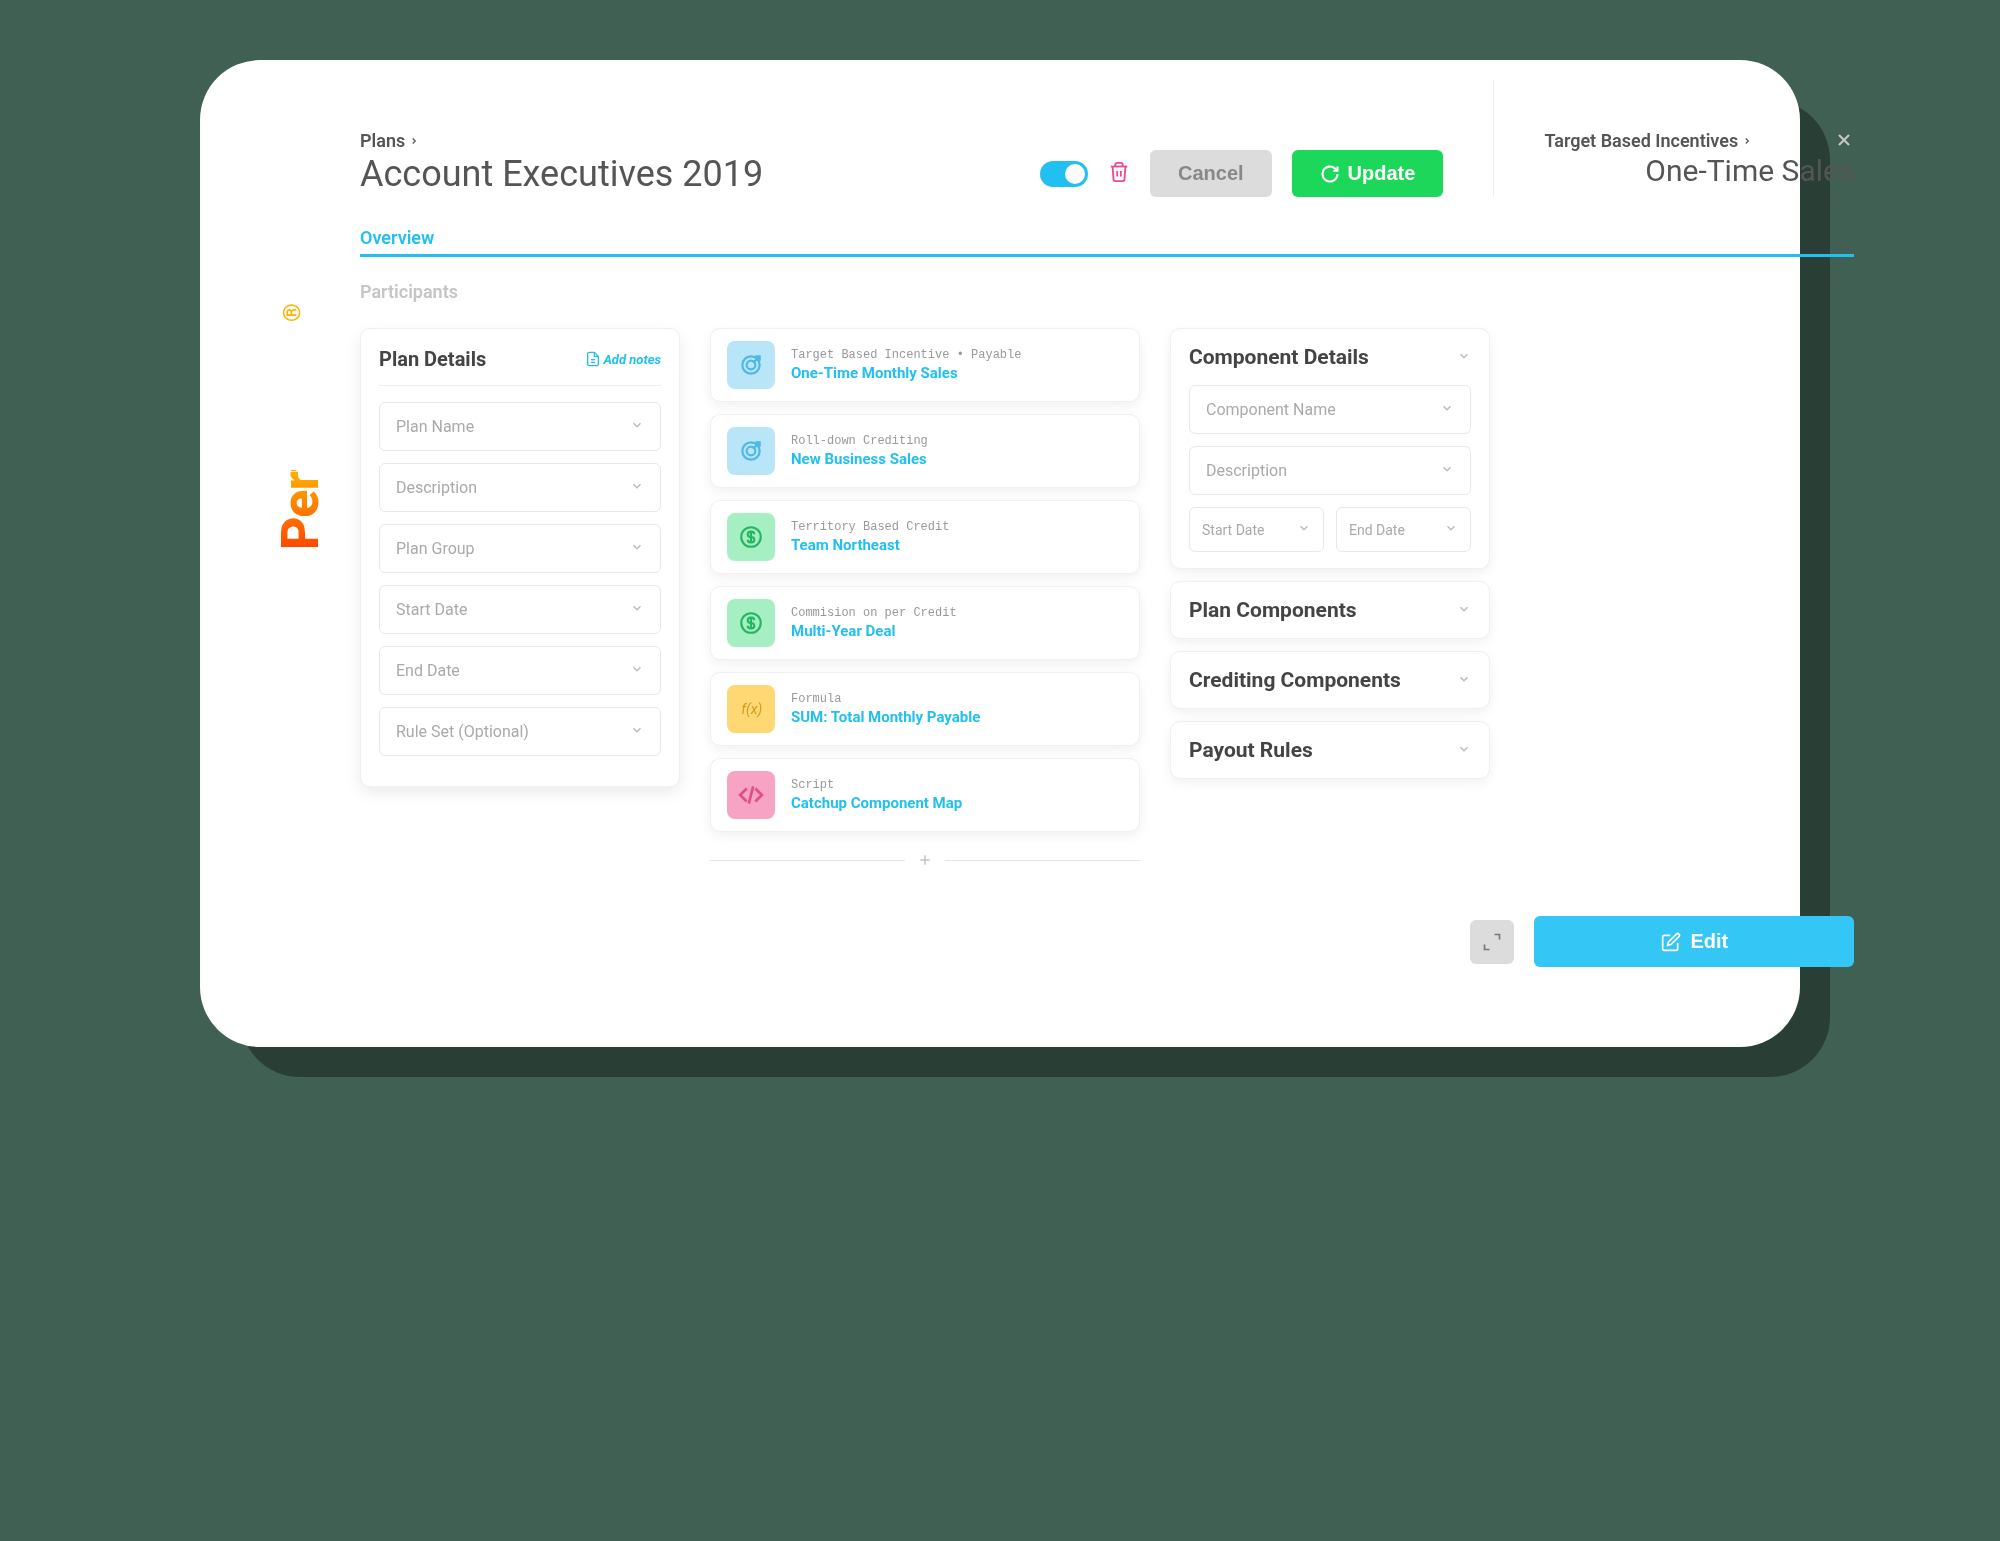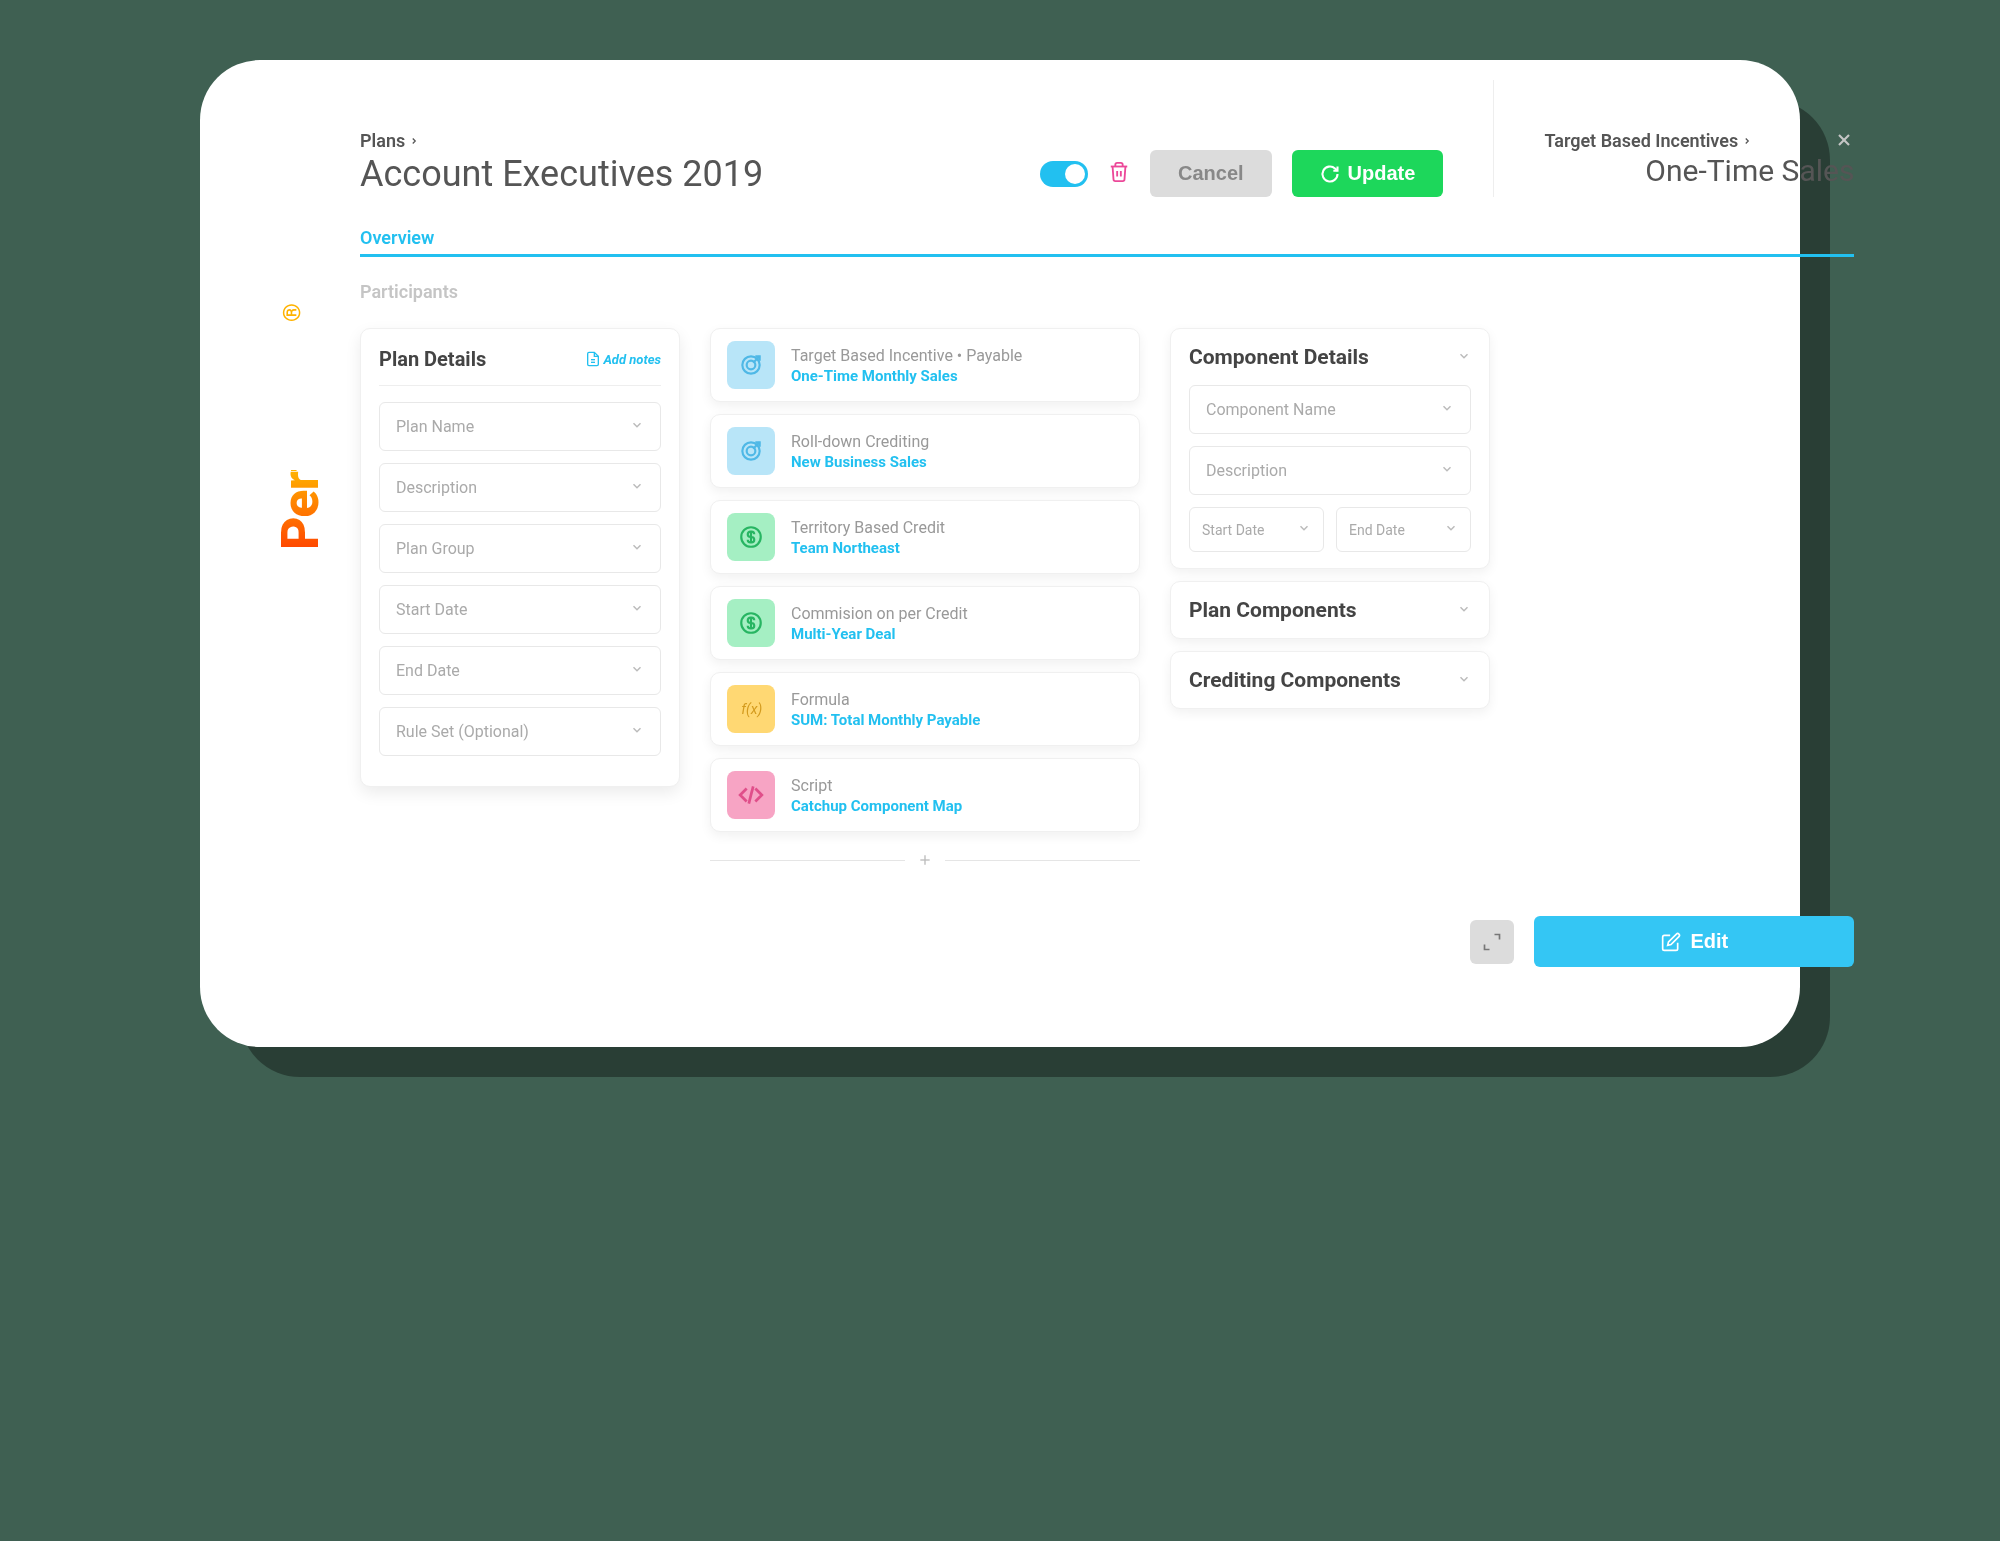--- a/index.html
+++ b/index.html
@@ -110,21 +110,21 @@
     .comp-icon {
       width: 48px; height: 48px; border-radius: 8px;
       display: flex; align-items: center; justify-content: center; flex-shrink: 0;
     }
     .comp-icon svg { width: 26px; height: 26px; }
     .bg-blue { background: #b8e5f8; color: #4fb8e6; }
     .bg-green { background: #a5efc3; color: #27b562; }
     .bg-yellow { background: #ffd873; color: #d49b1e; }
     .bg-pink { background: #f7a4c4; color: #e04f8a; }
     .comp-text { display: flex; flex-direction: column; gap: 2px; }
-    .comp-meta { font-size: 16px; color: #999; }
+    .comp-meta { font-size: 12px; color: #999; font-family: Liberation Mono, monospace; }
     .comp-name { font-size: 15px; font-weight: 700; color: #22c0f0; }
     .add-row { display:flex; align-items:center; justify-content:center; margin-top: 10px; padding: 8px 0; cursor:pointer; color:#bbb; position:relative;}
     .add-row::before, .add-row::after { content:""; flex:1; height:1px; background:#e5e5e5;}
     .add-row svg { margin: 0 12px; width: 16px; height: 16px;}
     .accordion {
       background: #fff; border: 1px solid #f0f0f0; border-radius: 10px;
       box-shadow: 0 4px 12px rgba(0,0,0,0.06);
       padding: 16px 18px; margin-bottom: 12px;
     }
     .acc-head { display: flex; justify-content: space-between; align-items: center; cursor: pointer; }
@@ -406,20 +406,28 @@
 
           <div class="accordion">
             <div class="acc-head">
               <span class="acc-title">Crediting Components</span>
               <span class="chev"><svg viewBox="0 0 24 24" fill="none" stroke="currentColor" stroke-width="2.5">
                     <polyline points="6 9 12 15 18 9"></polyline>
                   </svg></span>
             </div>
           </div>
 
+          <div class="accordion">
+            <div class="acc-head">
+              <span class="acc-title">Payout Rules</span>
+              <span class="chev"><svg viewBox="0 0 24 24" fill="none" stroke="currentColor" stroke-width="2.5">
+                    <polyline points="6 9 12 15 18 9"></polyline>
+                  </svg></span>
+            </div>
+          </div>
         </div>
       </div>
 
       <div class="bottom-bar">
         <div class="expand-btn">
           <svg viewBox="0 0 24 24" fill="none" stroke="currentColor" stroke-width="2">
               <polyline points="15 3 21 3 21 9"></polyline>
               <polyline points="9 21 3 21 3 15"></polyline>
             </svg>
         </div>

